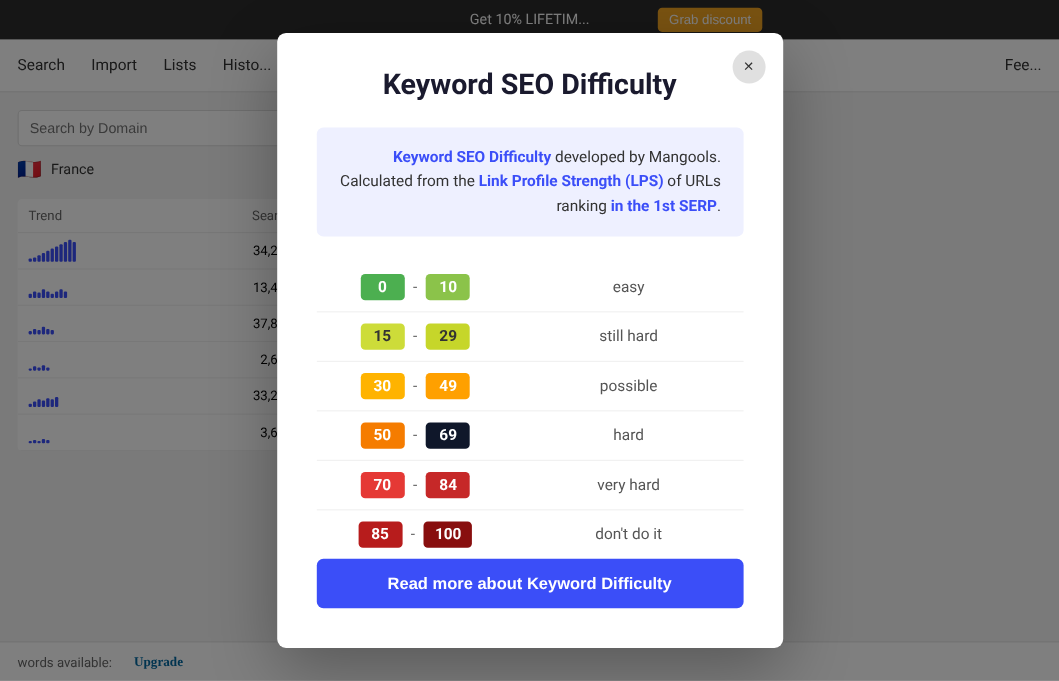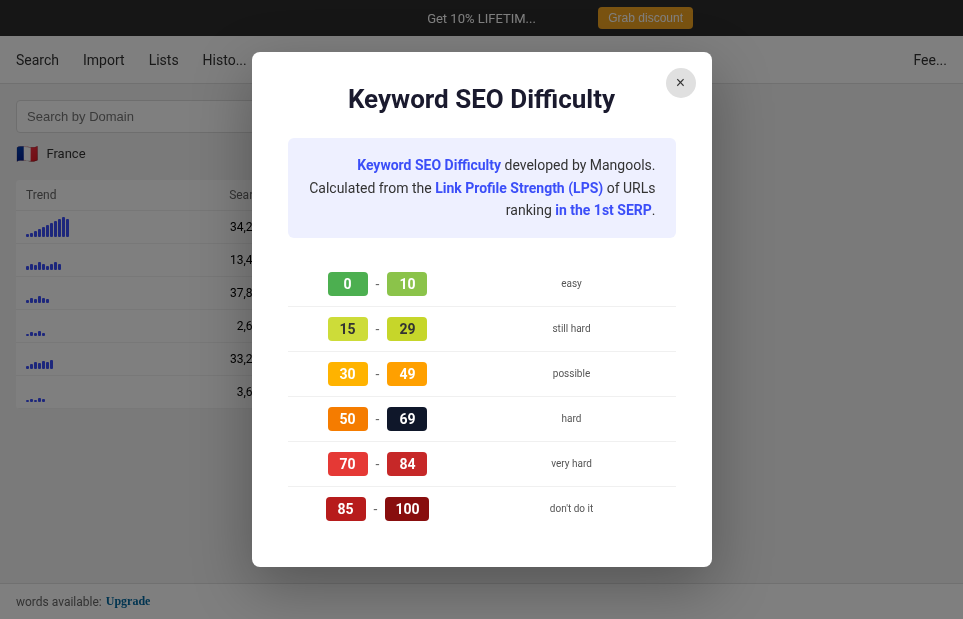--- a/index.html
+++ b/index.html
@@ -231,21 +231,21 @@
       min-width: 40px;
       text-align: center;
     }
     .dash {
       color: #666;
       font-size: 14px;
     }
     .diff-label {
       flex: 1;
       text-align: center;
-      font-size: 10px;
+      font-size: 14px;
       color: #555;
     }
 
     .badge-0 { background: #4caf50; }
     .badge-14 { background: #8bc34a; }
     .badge-15 { background: #cddc39; color: #333; }
     .badge-29 { background: #c6d62a; color: #333; }
     .badge-30 { background: #ffb300; }
     .badge-49 { background: #ffa000; }
     .badge-50 { background: #f57c00; }
@@ -272,21 +272,21 @@
     
     .bottom-bar {
       position: absolute;
       bottom: 0; left: 0; right: 0;
       height: 36px;
       background: #fff;
       border-top: 1px solid #e0e0e0;
       display: flex;
       align-items: center;
       padding: 0 16px;
-      gap: 4px;
+      gap: 20px;
       z-index: 1;
     }
     .bottom-bar-text { font-size: 12px; color: #666; }
     .bottom-upgrade { color: #0369a1; font-weight: 600; font-size: 12px; cursor: pointer; font-family: Liberation Serif, serif; }
   </style>
 </head>
 <body>
 
 <div class="app-bg"></div>
 
@@ -459,14 +459,15 @@
       <div class="diff-row">
         <div class="diff-range">
           <span class="diff-badge badge-85">85</span>
           <span class="dash">-</span>
           <span class="diff-badge badge-100">100</span>
         </div>
         <span class="diff-label">don't do it</span>
       </div>
     </div>
 
+    <button class="read-more-btn">Read more about Keyword Difficulty</button>
   </div>
 </div>
 
 </body></html>

